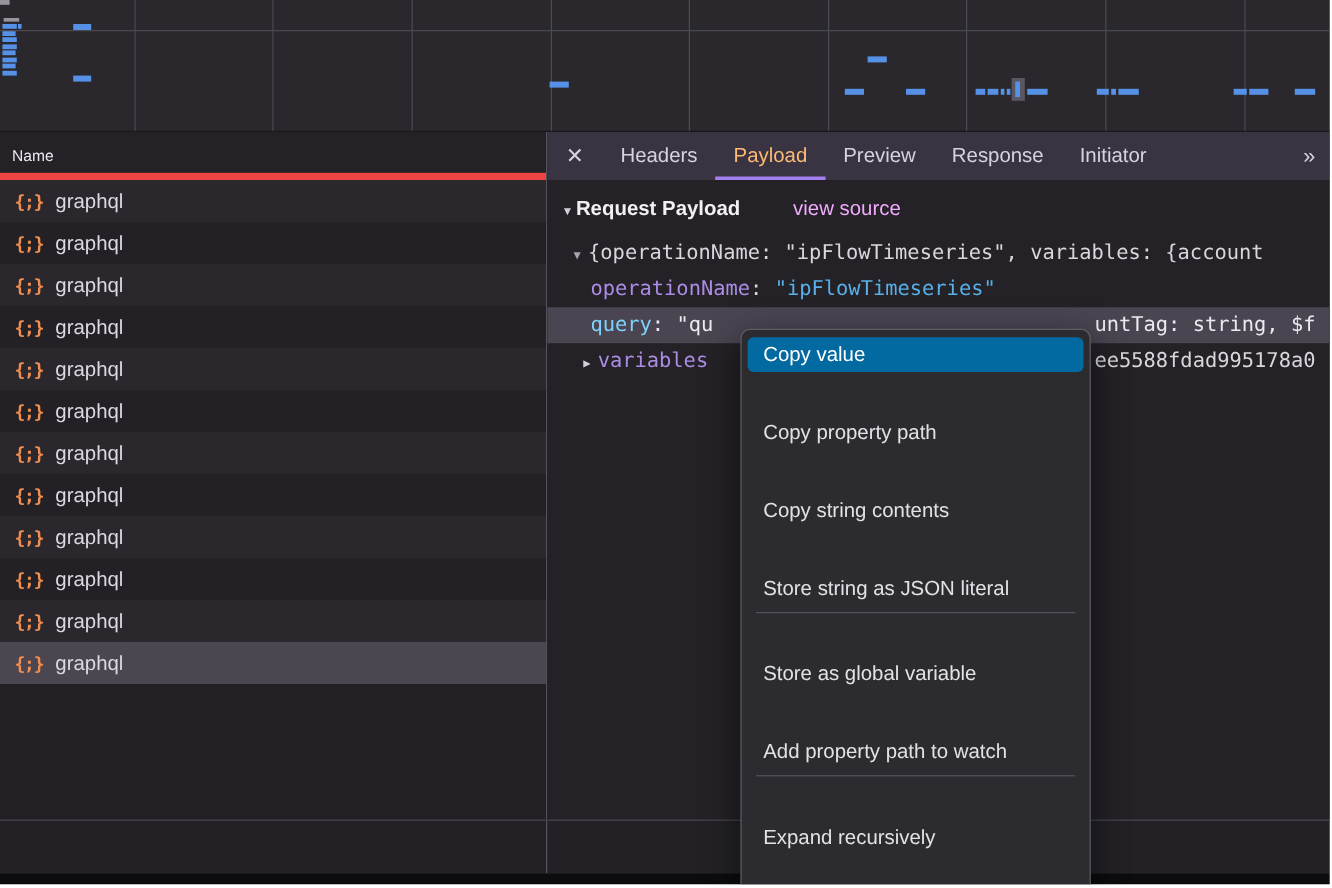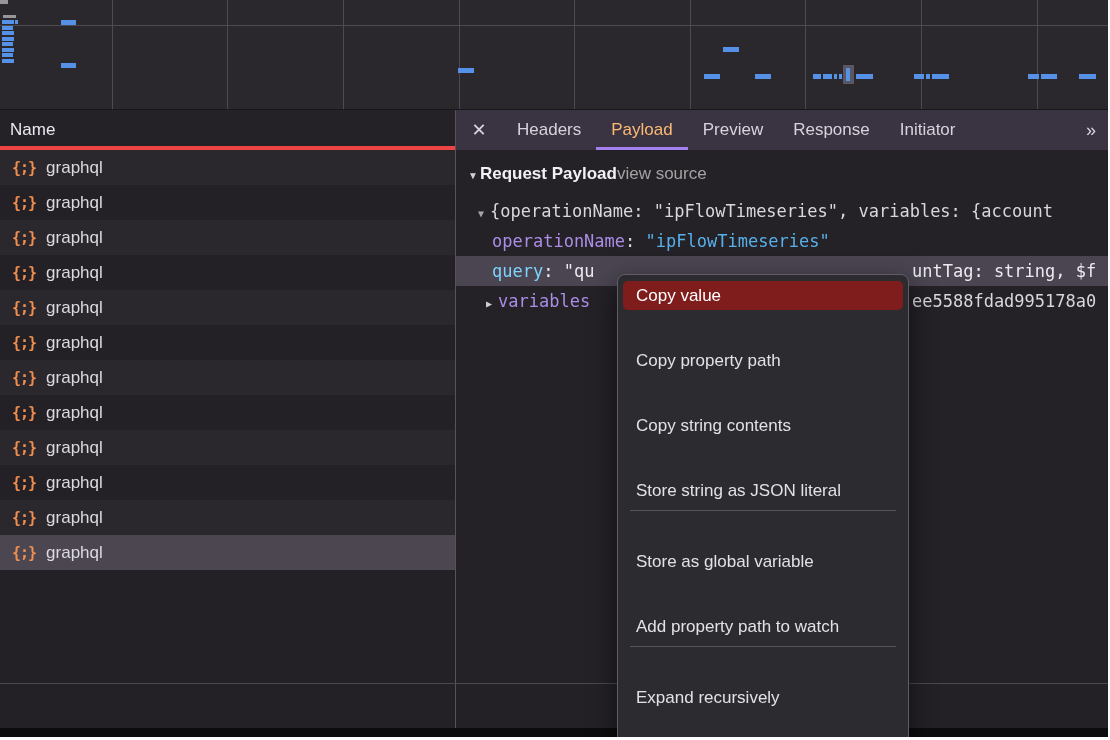--- a/index.html
+++ b/index.html
@@ -12,22 +12,22 @@
 
   
   .overview { position:absolute; left:0; top:0; width:1108px; height:109px;
     background:#2a282c; border-bottom:1px solid #18171a; }
   .overview .shape { position:absolute; }
 
   
   .main { position:absolute; left:0; top:110px; width:1108px; height:573px; display:flex; }
 
   .left-panel { width:456px; box-sizing:border-box; border-right:1px solid #56535a; background:#232126; }
-  .list-header { height:40px; line-height:40px; padding-left:10px; font-size:17px; color:#eceaf0;
-    background:#242127; border-bottom:4px solid #ef4444; box-sizing:border-box; }
+  .list-header { height:40px; line-height:40px; padding-left:10px; font-size:13px; color:#eceaf0;
+    background:#242127; border-bottom:6px solid #ef4444; box-sizing:border-box; }
   .req-row { height:35px; display:flex; align-items:center; padding-left:12px; gap:10px;
     font-size:17px; color:#dcdae0; cursor:default; }
   .req-row.odd  { background:#2a282d; }
   .req-row.even { background:#232126; }
   .req-row.selected { background:#4b4650; }
   .json-icon { font-family:"DejaVu Sans Mono", monospace; font-weight:bold; font-size:15px;
     color:#ef8e4f; letter-spacing:-1px; }
 
   .right-panel { flex:1; display:flex; flex-direction:column; background:#242127; min-width:0; }
   .tab-bar { height:40px; background:#3a3342; display:flex; align-items:stretch;
@@ -36,21 +36,21 @@
   .tab { padding:0 15px; display:flex; align-items:center; cursor:pointer; }
   .tab.selected { color:#fdba74; box-shadow:inset 0 -3px 0 #a37ff0; }
   .chevron { margin-left:auto; padding:0 14px; display:flex; align-items:center;
     font-size:18px; letter-spacing:-2px; color:#d7d3dc; cursor:pointer; }
 
   .payload-content { position:relative; flex:1; background:#242127; overflow:hidden; }
   .section-header { display:flex; align-items:baseline; padding:14px 0 4px 12px; }
   .tri { color:#d2d0d6; font-size:10px; margin-right:2px; }
   .tri.small { color:#a6a3ac; }
   .section-title { font-weight:bold; font-size:17px; color:#f2f0f4; }
-  .view-source { font-size:17px; color:#a3a3a3; cursor:pointer; }
+  .view-source { margin-left:44px; font-size:17px; color:#f0abfc; cursor:pointer; }
 
   .tree { margin-top:8px; font-family:"DejaVu Sans Mono", monospace; font-size:17px; color:#d9d7dc; }
   .tree-row { position:relative; height:30px; line-height:30px; white-space:nowrap; overflow:hidden; }
   .tree-row .tri { font-size:10px; margin-right:6px; }
   .ind-1 { padding-left:22px; }
   .ind-2 { padding-left:36px; }
   .ind-3 { padding-left:30px; }
   .key  { color:#ab8de6; }
   .str  { color:#57b0e8; }
   .tree-row.selected { background:#4a4551; color:#eceaf0; }
@@ -61,21 +61,21 @@
   .bottom-row { position:absolute; left:0; top:683px; width:1108px; height:44px;
     border-top:1px solid #4b494f; box-sizing:content-box; display:flex; background:#232126; }
   .bottom-left { width:456px; box-sizing:border-box; border-right:1px solid #56535a; }
   .black-strip { position:absolute; left:0; top:728px; width:1108px; height:9px; background:#0c0c0e; }
 
   
   .menu { position:absolute; left:617px; top:274px; width:292px; box-sizing:border-box;
     background:#2c2b2f; border:1px solid #605e64; border-radius:8px;
     box-shadow:0 10px 28px rgba(0,0,0,0.55); padding:6px 0; z-index:50; }
   .menu-item { height:29px; line-height:29px; padding:0 18px; font-size:17px; color:#e3e1e6; cursor:default;margin-top:36px; }
-  .menu-item.highlighted { background:#7f1d1d; color:#ffffff; margin:0 5px; padding:0 13px; border-radius:5px; }
+  .menu-item.highlighted { background:#0369a1; color:#ffffff; margin:0 5px; padding:0 13px; border-radius:5px; }
   .menu-sep { height:1px; background:#56545a; margin:5px 12px; }
 </style>
 </head>
 <body>
 
 <div class="app">
 
   <div class="overview">
     <div>
         <div class="shape" style="left: 112px; top: 0px; width: 1px; height: 109px; background: rgb(77, 75, 82);"></div>

